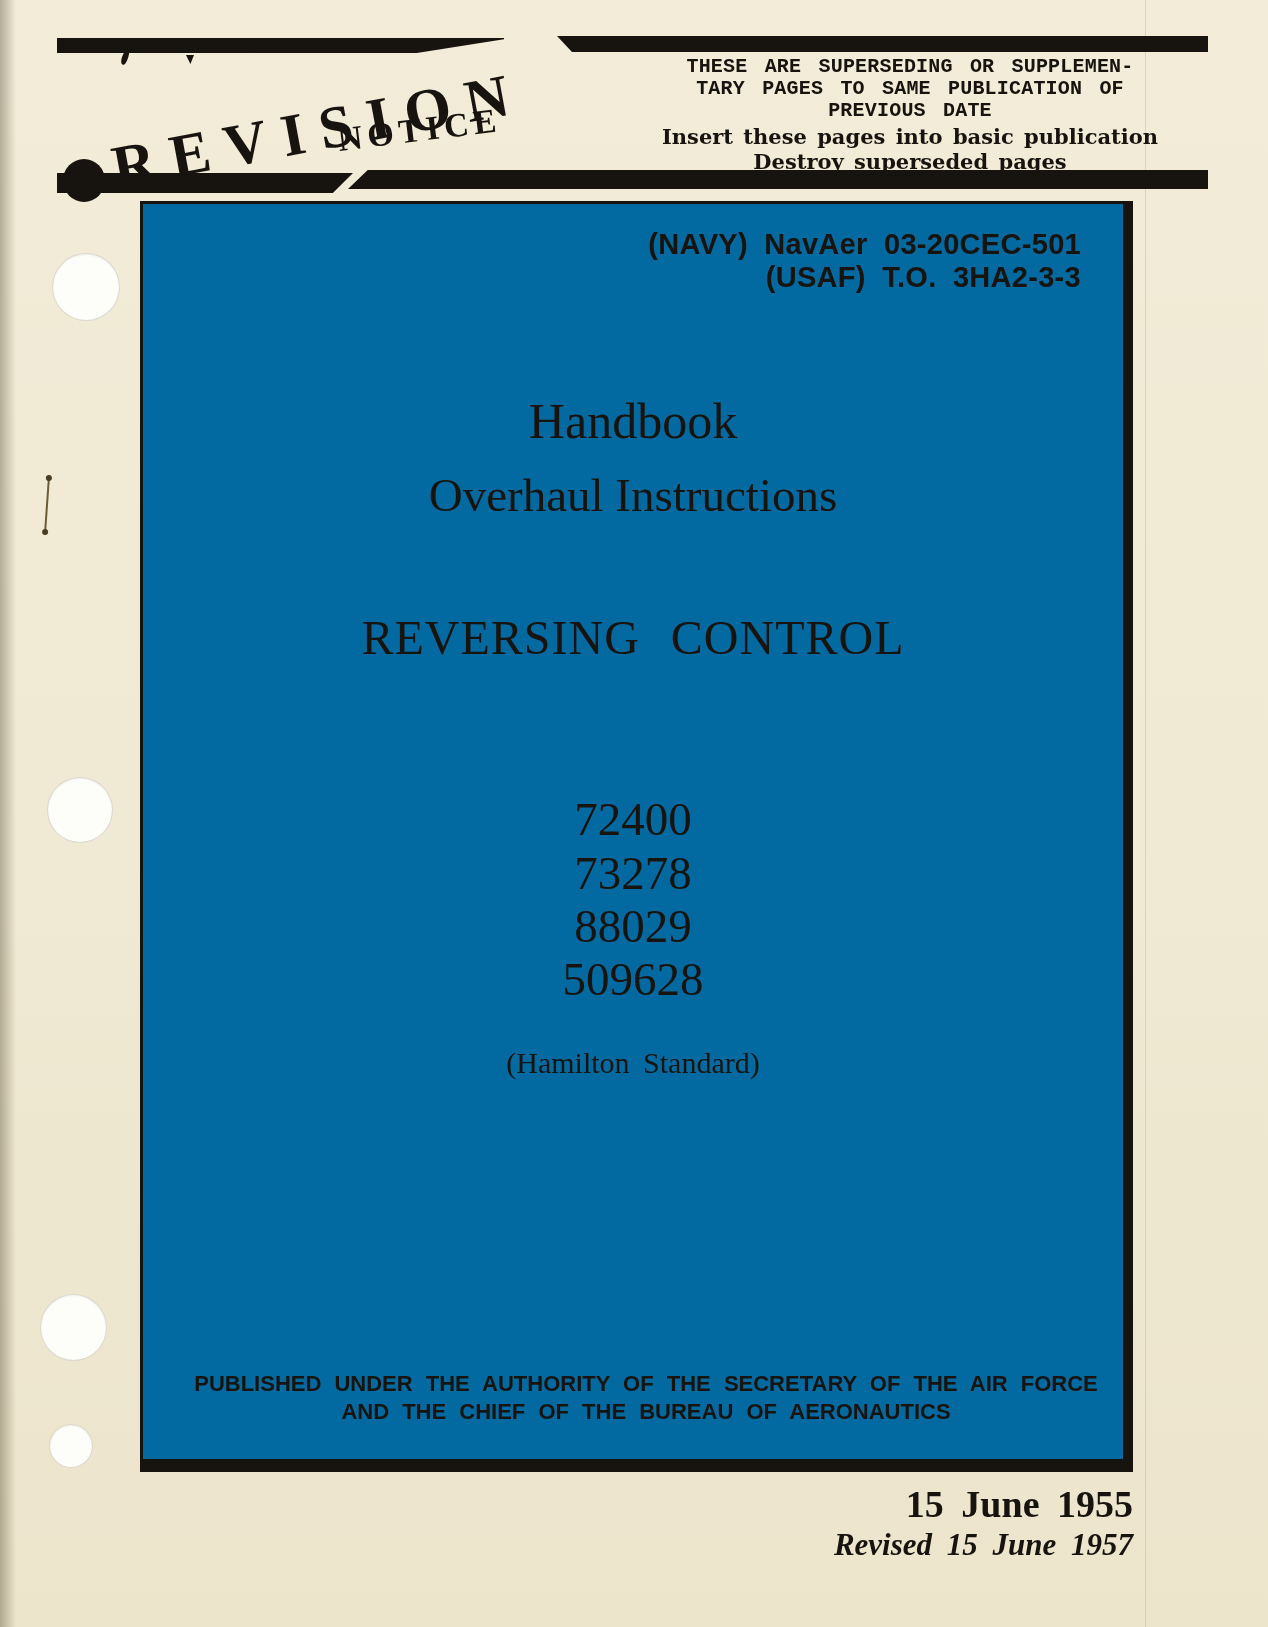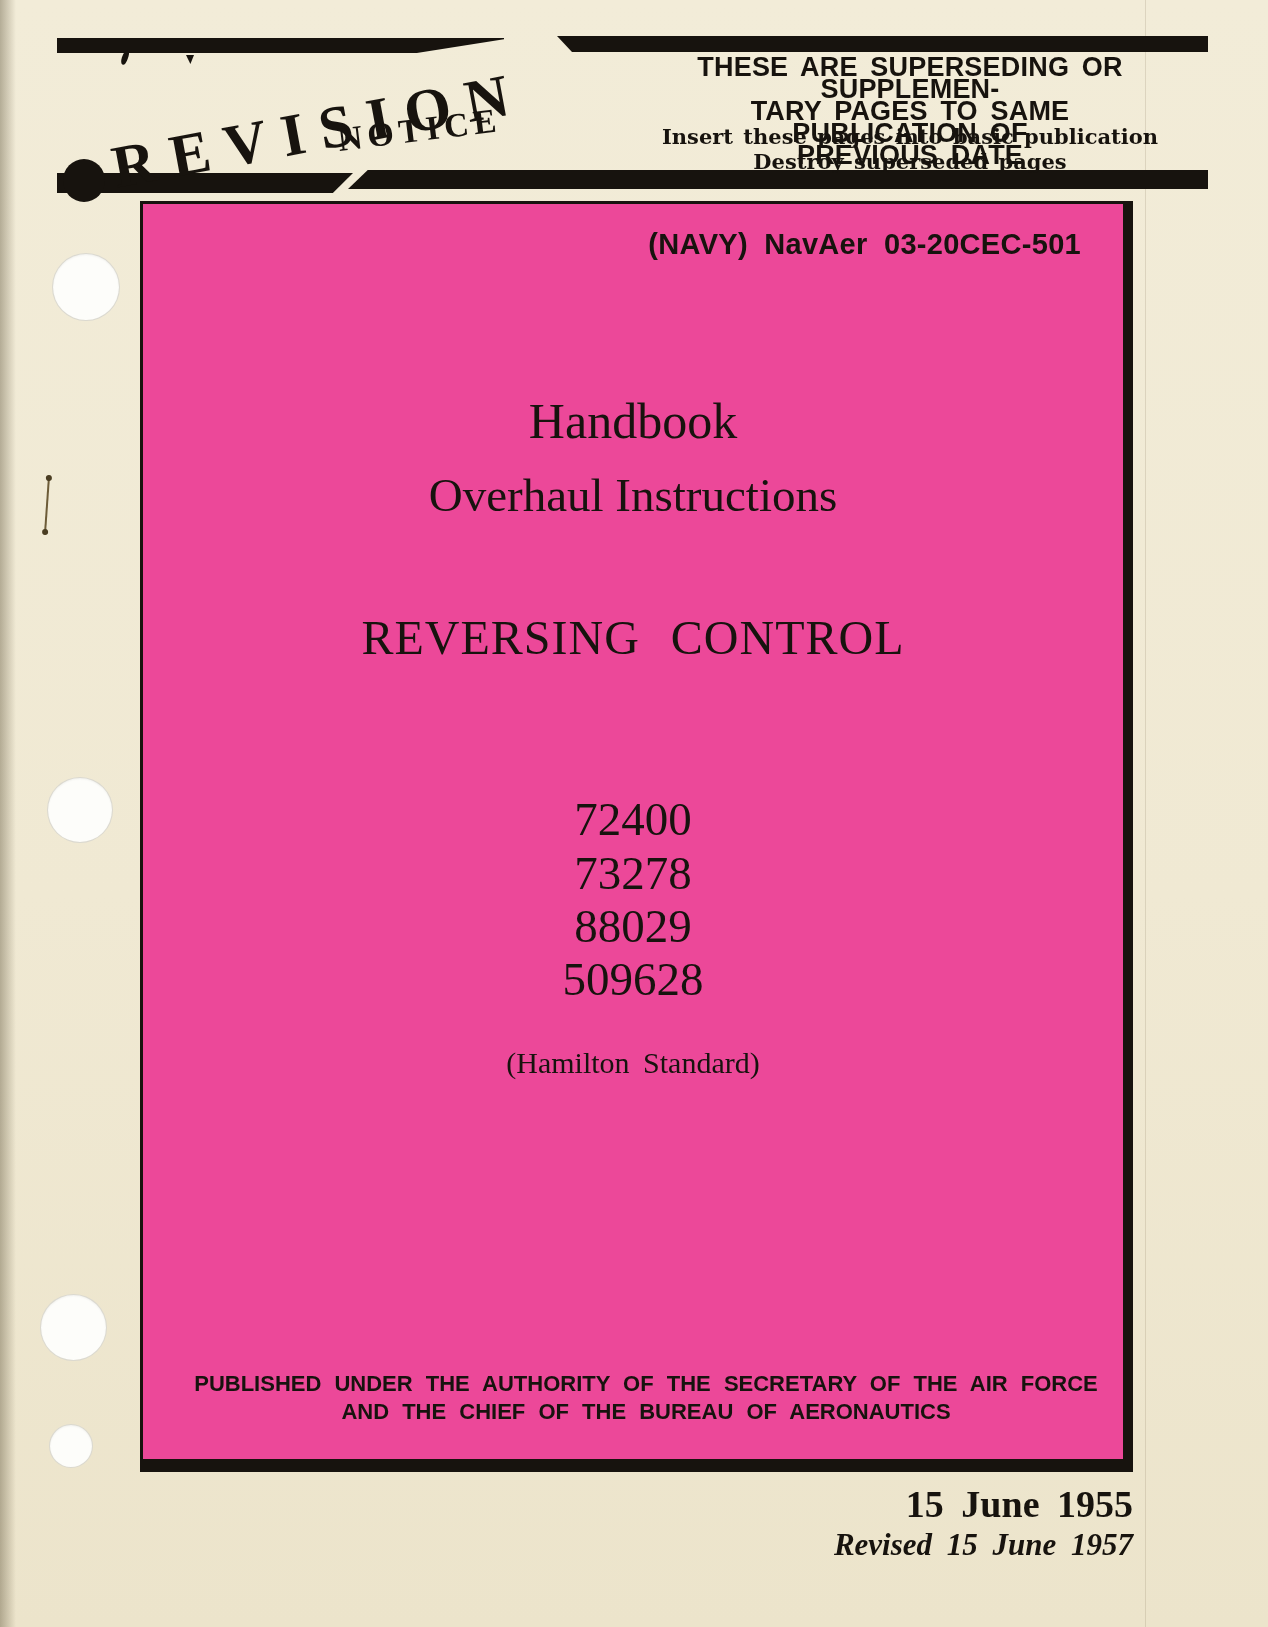--- a/index.html
+++ b/index.html
@@ -32,29 +32,29 @@
     background:#17130e; border-radius:50%; }
   .stamp-revision { position:absolute; left:113px; top:134px;
     font-size:60px; font-weight:700; letter-spacing:15px; white-space:nowrap;
     transform:rotate(-10.5deg); transform-origin:0 50%; }
   .stamp-notice { position:absolute; left:338px; top:121px;
     font-size:34px; font-weight:700; letter-spacing:5px; white-space:nowrap;
     transform:rotate(-7deg); transform-origin:0 50%; }
 
   
   .supersede { position:absolute; left:655px; top:56px; width:510px; text-align:center;
-    font-family:Liberation Sans, sans-serif; font-weight:bold; font-size:27px; line-height:22px;
+    font-family:Liberation Mono, monospace; font-weight:bold; font-size:20px; line-height:22px;
     word-spacing:5px; letter-spacing:0.2px; }
   .insert-block { position:absolute; left:655px; top:124px; width:510px; text-align:center;
     font-family:"DejaVu Serif", serif; font-weight:bold; font-size:21px; line-height:25px;
     word-spacing:3px; }
 
   
   .cover-box { position:absolute; left:140px; top:201px; width:993px; height:1271px;
-    background:#ec4899; border-style:solid; border-color:#17130e;
+    background:#0369a1; border-style:solid; border-color:#17130e;
     border-width:3px 10px 13px 3px; }
   .cover-inner { position:relative; width:100%; height:100%; }
 
   .pub-ids { position:absolute; top:24px; right:42px; text-align:right;
     font-family:"Liberation Sans", sans-serif; font-weight:bold; font-size:29px;
     line-height:33px; word-spacing:8px; letter-spacing:0.3px; }
 
   .title-1 { position:absolute; top:188px; width:100%; text-align:center; font-size:50px; }
   .title-2 { position:absolute; top:264px; width:100%; text-align:center; font-size:47px; }
   .subject { position:absolute; top:406px; width:100%; text-align:center; font-size:48px;
@@ -116,20 +116,21 @@
 </div>
 <div class="insert-block">
   <div>Insert these pages into basic publication</div>
   <div>Destroy superseded pages</div>
 </div>
 
 <div class="cover-box">
   <div class="cover-inner">
     <div class="pub-ids">
       <div>(NAVY) NavAer 03-20CEC-501</div>
+      <div>(USAF) T.O. 3HA2-3-3</div>
     </div>
 
     <div class="title-1">Handbook</div>
     <div class="title-2">Overhaul Instructions</div>
     <div class="subject">REVERSING CONTROL</div>
 
     <div class="asm-num asm-0">72400</div>
     <div class="asm-num asm-1">73278</div>
     <div class="asm-num asm-2">88029</div>
     <div class="asm-num asm-3">509628</div>

